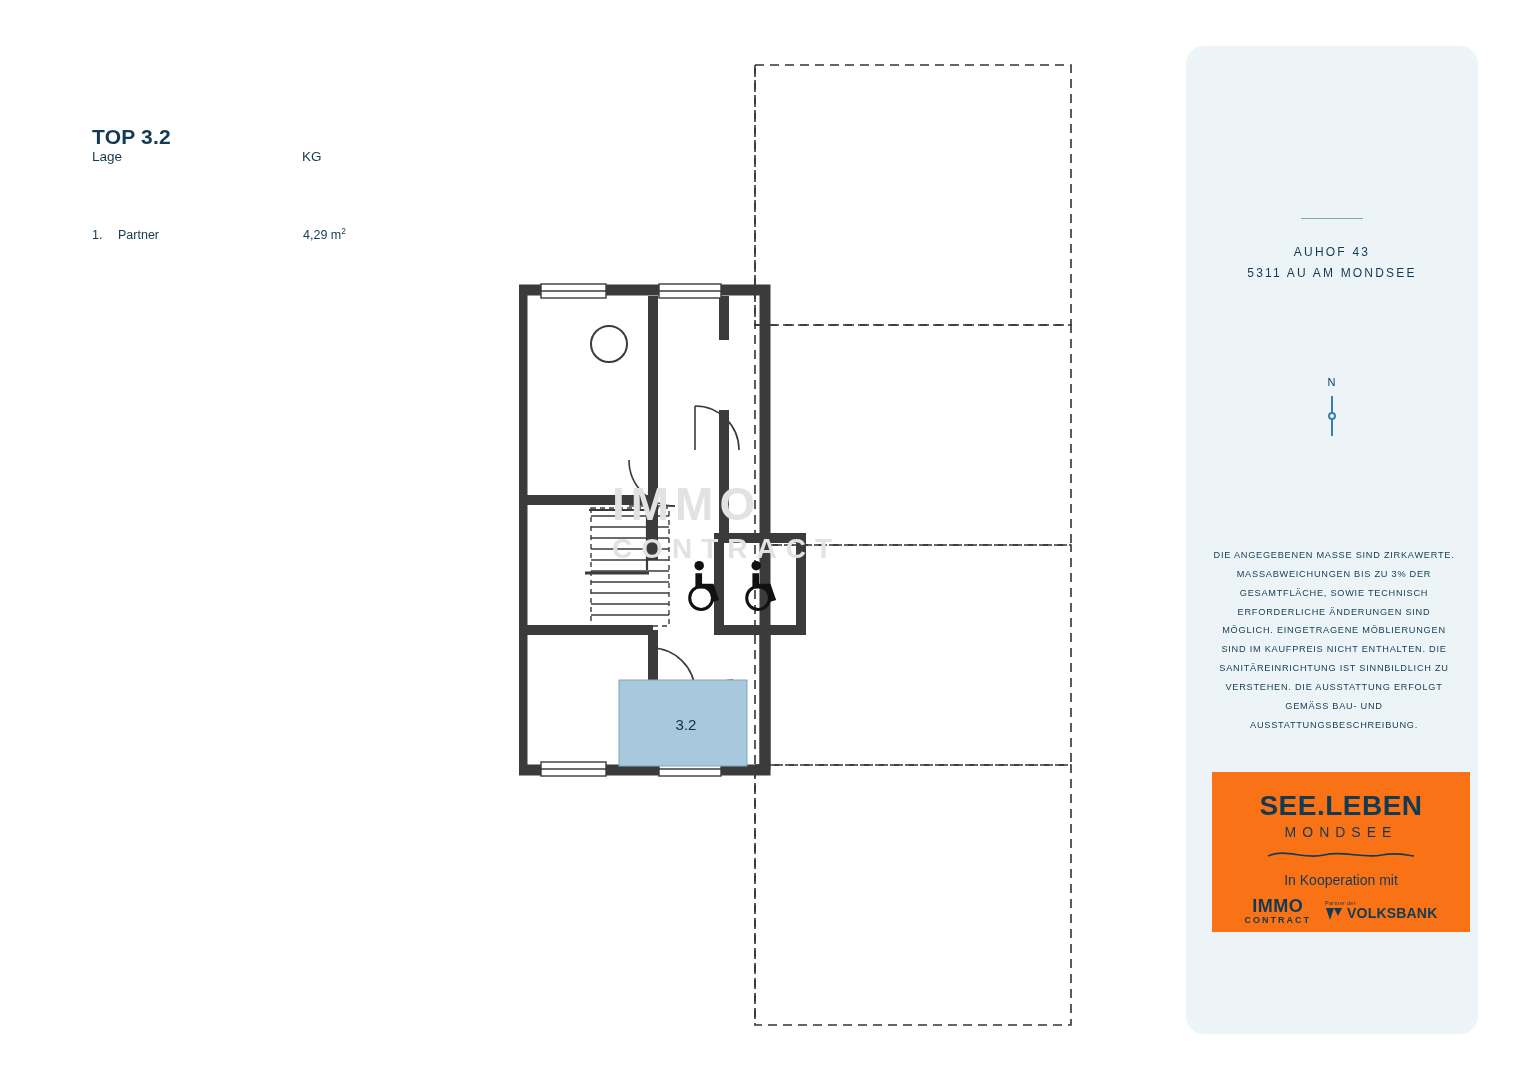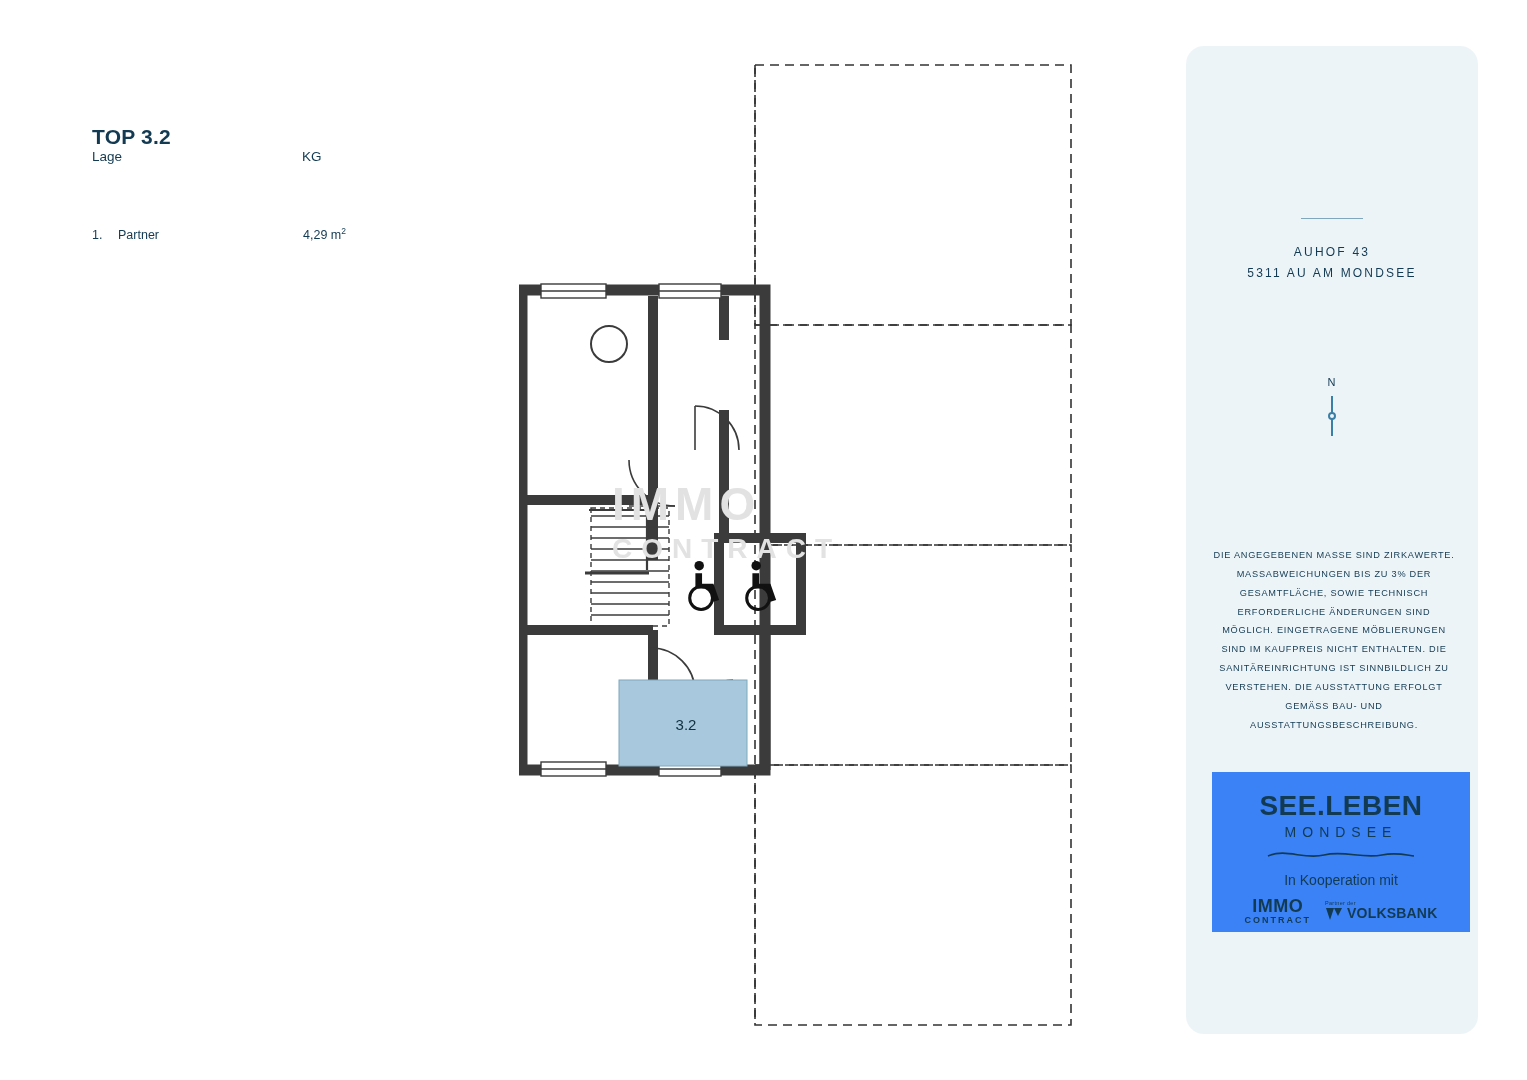--- a/index.html
+++ b/index.html
@@ -59,21 +59,21 @@
     width:8px; height:8px; border-radius:50%; background:#edf4f8;
     border:2px solid #3a7fa5; margin:-24px auto 0; position:relative;
   }
   #disclaimer {
     position:absolute; left:26px; right:22px; top:500px;
     font-size:9.2px; letter-spacing:.75px; line-height:2.05; color:#123a52;
     text-align:center;
   }
   #logo-card {
     position:absolute; left:26px; top:726px; width:258px; height:160px;
-    background:#3b82f6; display:flex; flex-direction:column; align-items:center;
+    background:#f97316; display:flex; flex-direction:column; align-items:center;
     justify-content:flex-start; padding-top:18px;
   }
   #logo-card .brand { font-size:28px; font-weight:700; color:#123a52; letter-spacing:.5px; }
   #logo-card .brand-sub { font-size:14px; letter-spacing:6px; color:#123a52; margin-top:2px;text-align:center; }
   #logo-card .wave { margin-top:6px; }
   #logo-card .coop { font-size:14px; color:#123a52; margin-top:8px; }
   #partner-row { display:flex; align-items:center; gap:14px; margin-top:9px; }
   #immo-logo { text-align:center; line-height:1.05; }
   #immo-logo .l1 { font-size:18px; font-weight:700; color:#123a52; letter-spacing:.5px; }
   #immo-logo .l2 { font-size:9px; font-weight:700; color:#123a52; letter-spacing:2px; }

